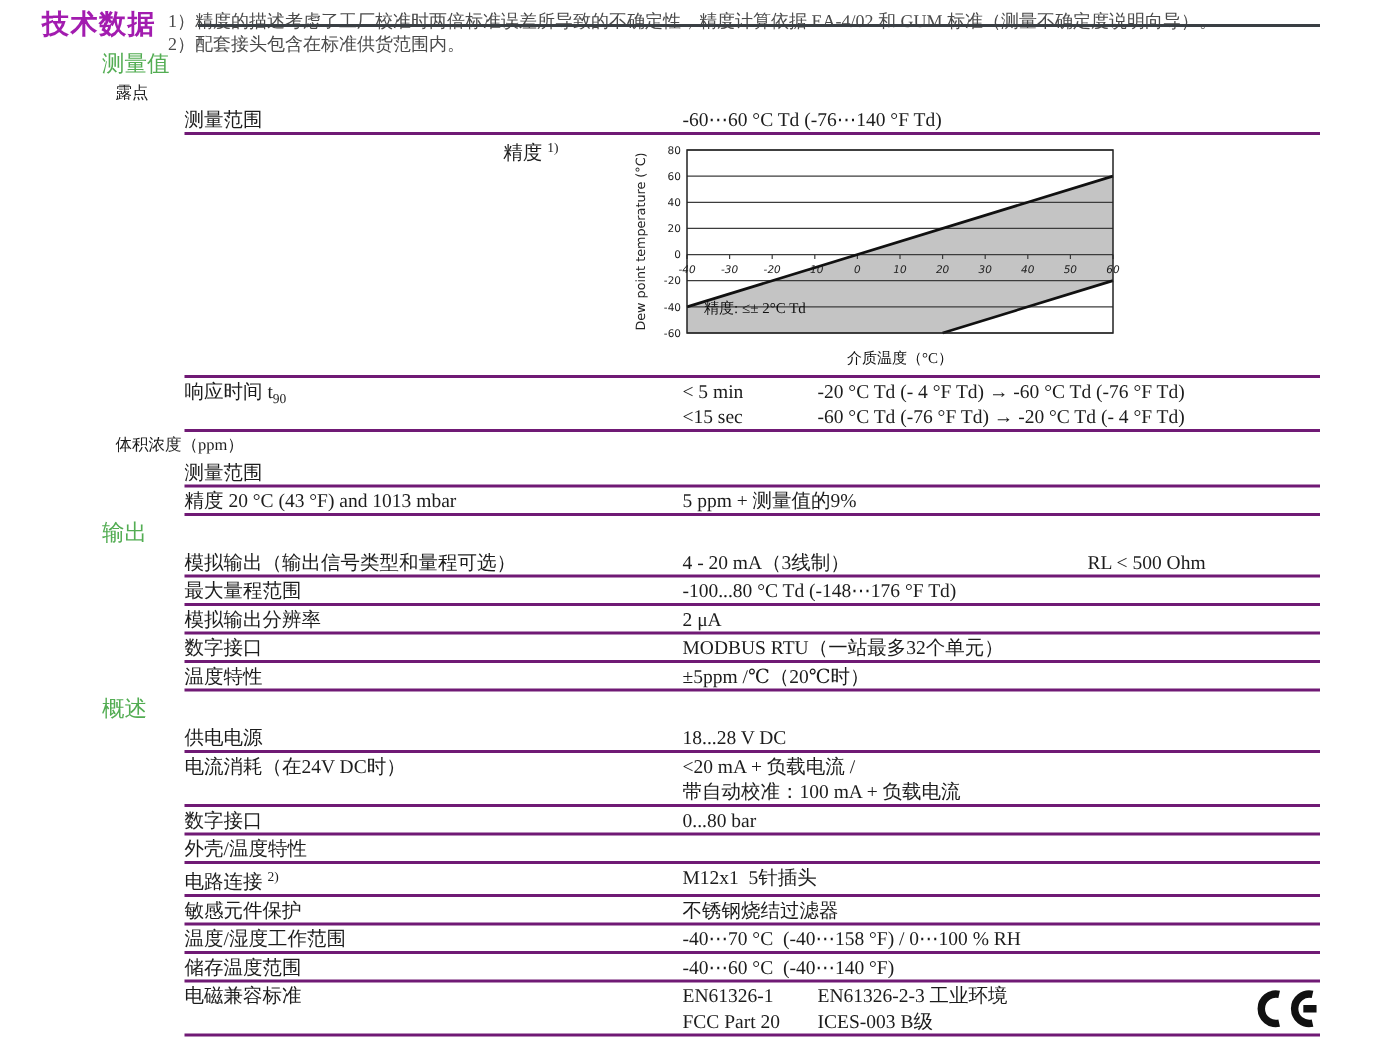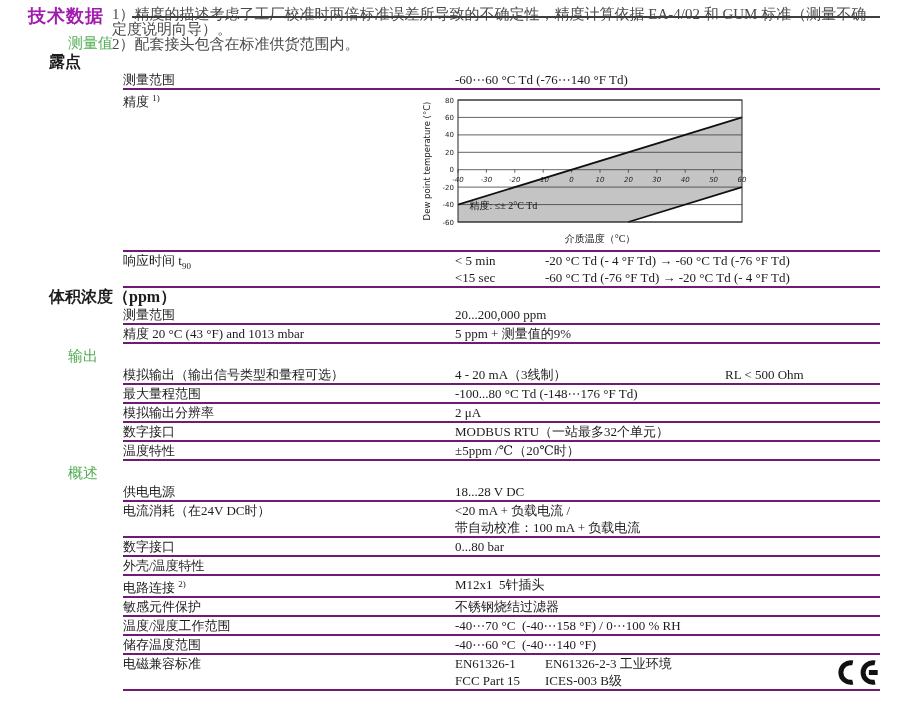--- a/index.html
+++ b/index.html
@@ -2,34 +2,34 @@
 <html><head>
 <meta charset="utf-8">
 <style>
   html,body{margin:0;padding:0;}
   body{width:920px;height:705px;position:relative;background:#ffffff;overflow:hidden;
        font-family:"Liberation Serif","DejaVu Serif",serif;color:#1c1c1c;}
   #page-title{position:absolute;left:28px;top:4px;font-size:18px;font-weight:bold;color:#a21caf;letter-spacing:1px;}
   #title-rule{position:absolute;left:132px;top:16px;width:748px;height:2px;background:#3a3f44;}
   #content{position:absolute;top:31px;left:0;width:732px;}
   .sec-heading{margin:3px 0 1px 68px;color:#53ad53;font-size:15px;line-height:18px;}
-  .subheader{margin-left:49px;font-weight:bold;font-size:16px;line-height:18px;}
+  .subheader{margin-left:77px;font-weight:normal;font-size:11px;line-height:18px;}
   .row{position:relative;margin-left:123px;width:757px;border-bottom:2px solid #701a75;
        font-size:13px;line-height:17px;display:flex;align-items:flex-start;}
   .row .label{flex:0 0 332px;white-space:pre-wrap;}
   .row .value{flex:1;white-space:pre-wrap;}
   .vline{display:flex;}
   .vcol1{flex:0 0 90px;white-space:pre;}
   .vcol2{white-space:pre;}
   .value2{position:absolute;left:602px;top:0;white-space:pre;}
-  .chart-row{height:160px;}
+  .chart-row{height:160px;justify-content:center;}
   .chart-row .chart{position:absolute;left:297px;top:2px;}
   .ce{position:absolute;right:0;top:2px;}
   sup,sub{font-size:9px;}
-  #footnotes{margin:7px 40px 0 112px;font-size:15px;line-height:15px;color:#4a4a4a;}
+  #footnotes{margin:7px 40px 0 112px;font-size:12px;line-height:15px;color:#4a4a4a;}
 </style>
 </head>
 <body>
 
 <div id="page-title">技术数据</div>
 <div id="title-rule"></div>
 
 <div id="content">
     <div class="sec-heading">测量值</div>
     <div class="subheader">露点</div>
@@ -87,21 +87,20 @@
           <text x="180" y="150" font-size="10" text-anchor="middle" fill="#111">介质温度（°C）</text>
         </svg></div>
     </div>
     <div class="row">
       <span class="label">响应时间 t<sub>90</sub></span>
       <div class="value"><div class="vline"><span class="vcol1">&lt; 5 min</span><span class="vcol2">-20 °C Td (- 4 °F Td) → -60 °C Td (-76 °F Td)</span></div><div class="vline"><span class="vcol1">&lt;15 sec</span><span class="vcol2">-60 °C Td (-76 °F Td) → -20 °C Td (- 4 °F Td)</span></div></div>
     </div>
     <div class="subheader">体积浓度（ppm）</div>
     <div class="row">
       <span class="label">测量范围</span>
-      <div class="value">20...200,000 ppm</div>
     </div>
     <div class="row">
       <span class="label">精度 20 °C (43 °F) and 1013 mbar</span>
       <div class="value">5 ppm + 测量值的9%</div>
     </div>
     <div class="sec-heading">输出</div>
     <div class="row">
       <span class="label">模拟输出（输出信号类型和量程可选）</span>
       <div class="value">4 - 20 mA（3线制）</div>
       <span class="value2">RL &lt; 500 Ohm</span>
@@ -149,21 +148,21 @@
     <div class="row">
       <span class="label">温度/湿度工作范围</span>
       <div class="value">-40⋯70 °C  (-40⋯158 °F) / 0⋯100 % RH</div>
     </div>
     <div class="row">
       <span class="label">储存温度范围</span>
       <div class="value">-40⋯60 °C  (-40⋯140 °F)</div>
     </div>
     <div class="row">
       <span class="label">电磁兼容标准</span>
-      <div class="value"><div class="vline"><span class="vcol1">EN61326-1</span><span class="vcol2">EN61326-2-3 工业环境</span></div><div class="vline"><span class="vcol1">FCC Part 15</span><span class="vcol2">ICES-003 B级</span></div></div>
+      <div class="value"><div class="vline"><span class="vcol1">EN61326-1</span><span class="vcol2">EN61326-2-3 工业环境</span></div><div class="vline"><span class="vcol1">FCC Part 20</span><span class="vcol2">ICES-003 B级</span></div></div>
       <span class="ce"><svg width="46" height="31" viewBox="0 0 60 40">
           <path d="M 24.5 7.5 A 12.8 12.8 0 1 0 24.5 32.5" fill="none" stroke="#111" stroke-width="6.5"></path>
           <path d="M 53.5 7.5 A 12.8 12.8 0 1 0 53.5 32.5" fill="none" stroke="#111" stroke-width="6.5"></path>
           <line x1="45.5" y1="20" x2="57" y2="20" stroke="#111" stroke-width="6.5"></line>
         </svg></span>
     </div>
   </div>
 
 <div id="footnotes">
   <div>1）精度的描述考虑了工厂校准时两倍标准误差所导致的不确定性，精度计算依据 EA-4/02 和 GUM 标准（测量不确定度说明向导）。</div>

